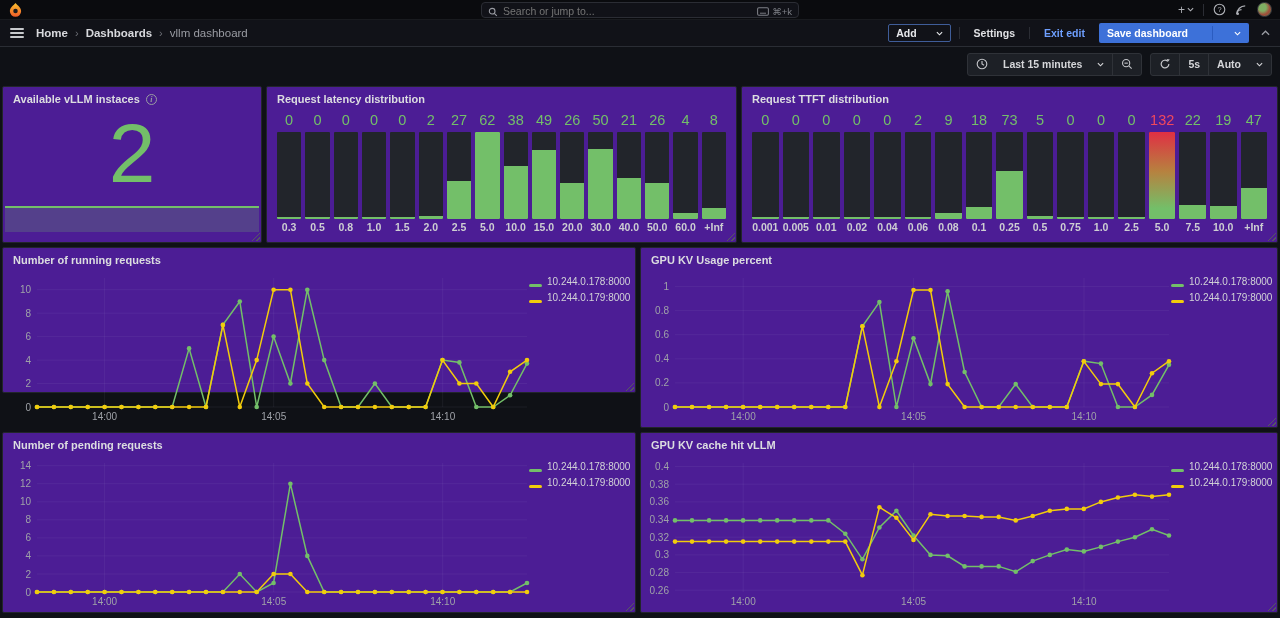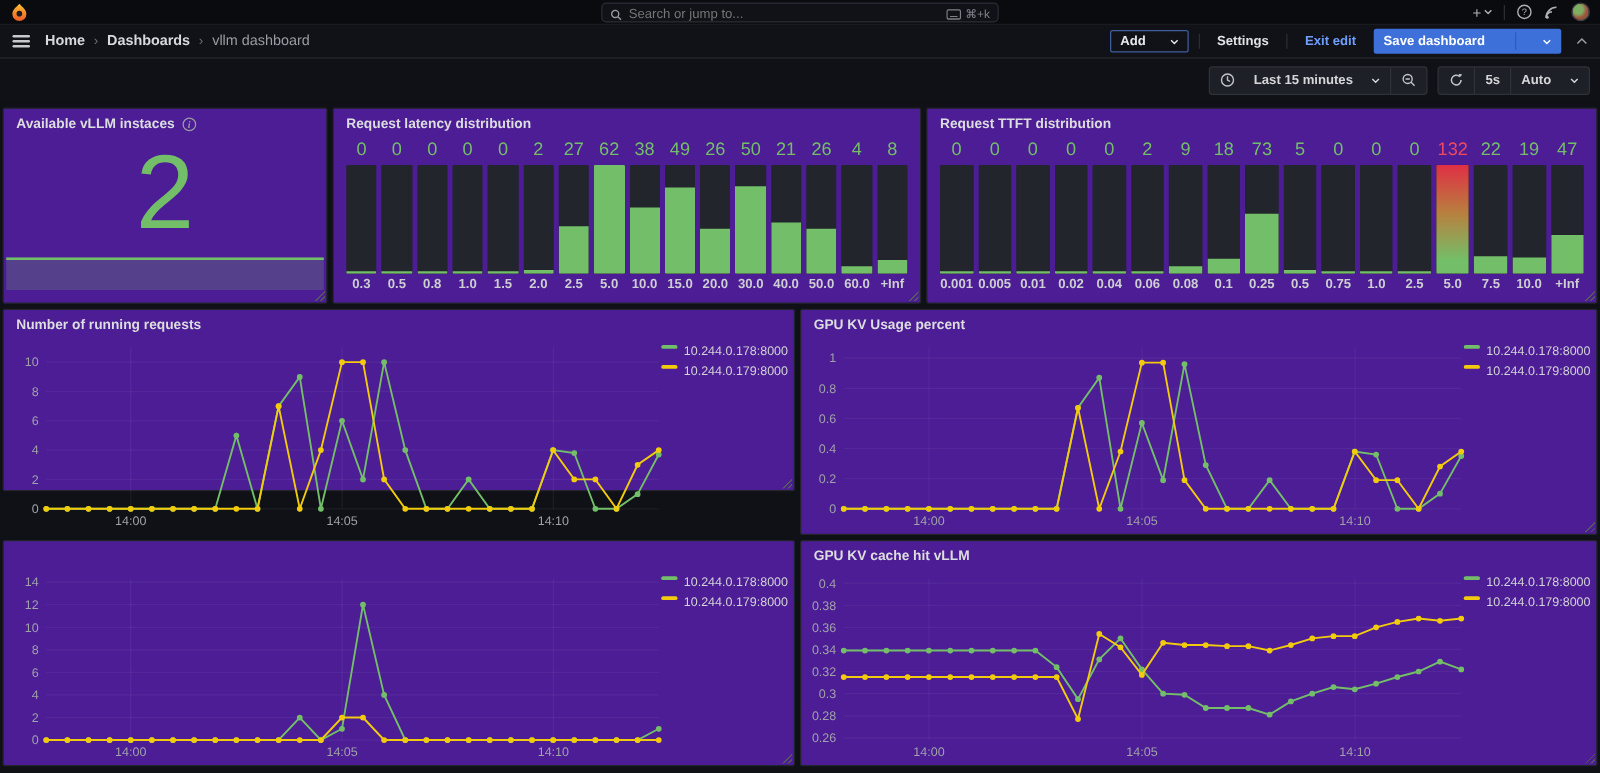--- a/index.html
+++ b/index.html
@@ -88,21 +88,21 @@
   .bar-cat { height:15px; line-height:17px; text-align:center; font-size:10.5px;
     font-weight:700; color:#cdced2; white-space:nowrap; }
 
   
   .ts-body { position:absolute; inset:0; }
   .ts-body svg { display:block; }
   .grid { stroke:rgba(204,204,220,0.07); stroke-width:1; }
   .ylab { fill:#9fa2a8; font-size:10px; font-family:"Liberation Sans","DejaVu Sans",sans-serif; }
   .legend { position:absolute; top:28px; right:6px; width:100px; display:flex;
     flex-direction:column; gap:5px; }
-  .leg-item { display:flex; align-items:flex-start; gap:5px; cursor:pointer; }
+  .leg-item { display:flex; align-items:flex-end; gap:5px; cursor:pointer; }
   .leg-dash { width:13px; height:3px; border-radius:2px; flex:none; }
   .leg-name { font-size:10px; color:#d2d3d7; white-space:nowrap; }
 </style>
 </head>
 <body>
 
 <div class="topbar">
   <span class="logo">
     <svg width="15" height="15" viewBox="0 0 16 16">
       <defs>
@@ -701,20 +701,23 @@
           <div class="leg-item">
             <span class="leg-dash" style="background: rgb(242, 204, 12);"></span>
             <span class="leg-name">10.244.0.179:8000</span>
           </div>
         </div>
       </div>
     <span class="resize-handle"></span>
   </div>
 
   <div class="panel" style="left:2px;top:351px;width:634px;height:181px;">
+    <div class="panel-title">
+        <span>Number of pending requests</span>
+      </div>
     <div class="ts-body">
         <svg width="632" height="179">
           <line class="grid" x1="34" x2="524" y1="159.0" y2="159.0"></line>
           <text class="ylab" x="28" y="162.5" text-anchor="end">0</text>
           <line class="grid" x1="34" x2="524" y1="141.0" y2="141.0"></line>
           <text class="ylab" x="28" y="144.5" text-anchor="end">2</text>
           <line class="grid" x1="34" x2="524" y1="122.9" y2="122.9"></line>
           <text class="ylab" x="28" y="126.4" text-anchor="end">4</text>
           <line class="grid" x1="34" x2="524" y1="104.9" y2="104.9"></line>
           <text class="ylab" x="28" y="108.4" text-anchor="end">6</text>

